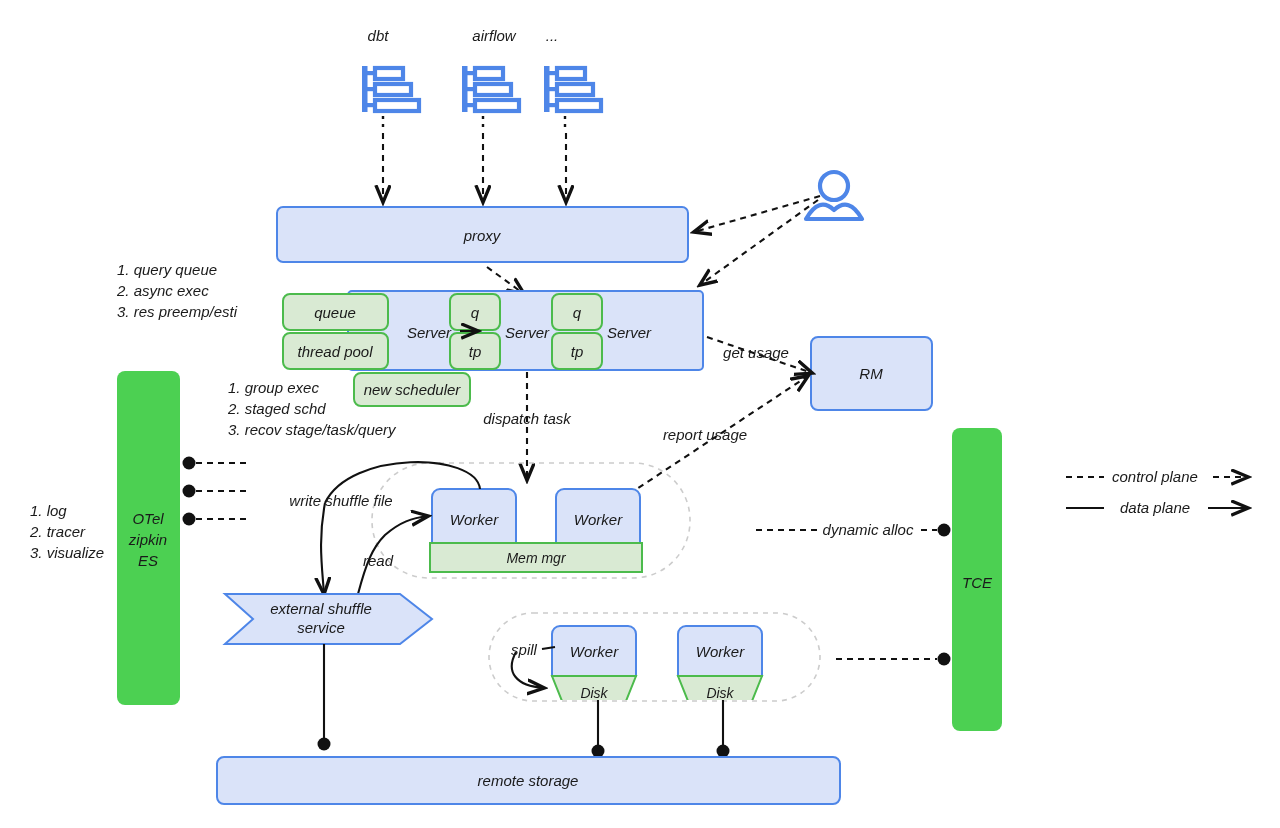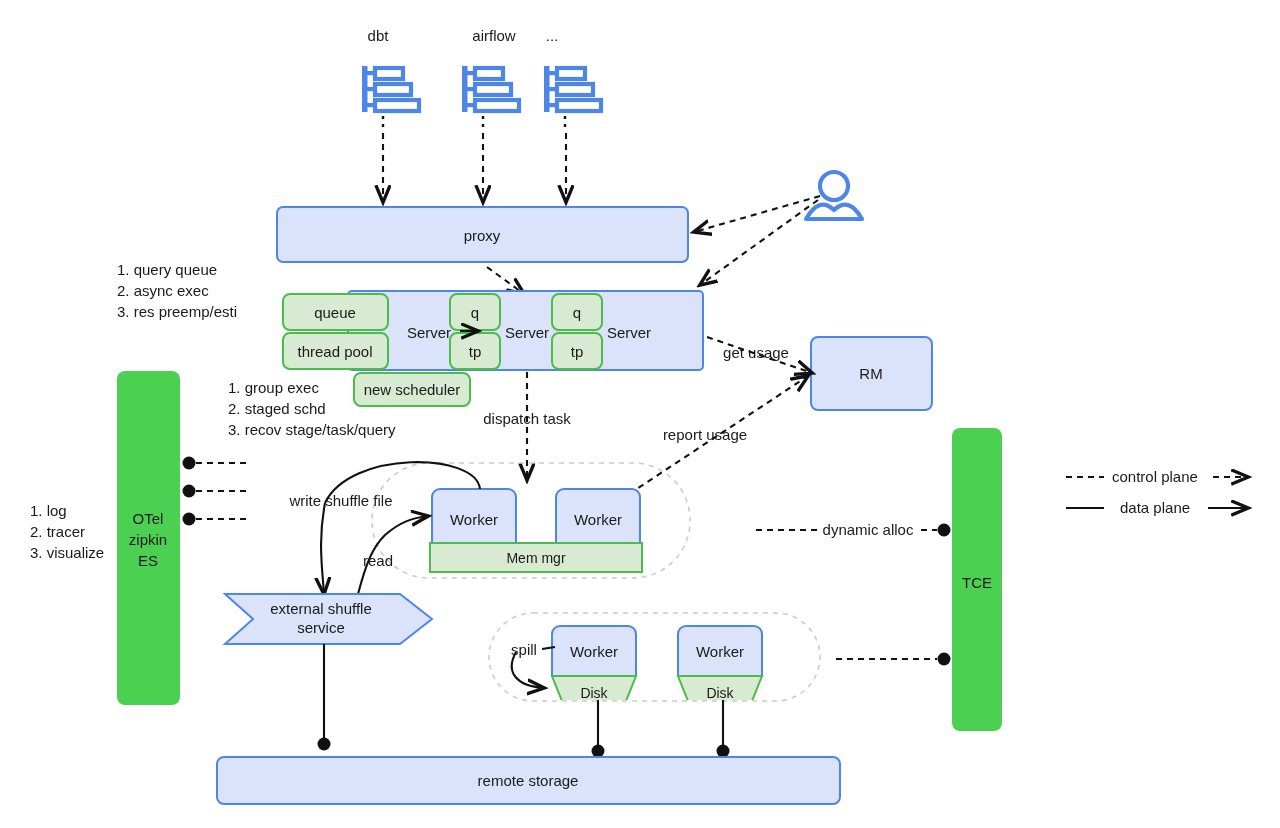--- a/index.html
+++ b/index.html
@@ -1,18 +1,18 @@
 <!DOCTYPE html>
 <html><head>
 <meta charset="utf-8">
 <style>
   html,body{margin:0;padding:0;background:#ffffff;}
   body{width:1280px;height:828px;overflow:hidden;
        font-family:"Liberation Sans","DejaVu Sans",sans-serif;}
-  #stage{position:relative;width:1236px;height:828px;}
+  #stage{position:relative;width:1236px;height:828px;font-style:italic;}
   svg{position:absolute;left:0;top:0;}
   text{font-family:"Liberation Sans","DejaVu Sans",sans-serif;fill:#1a1a1a;}
   .lbl{font-size:15px;}
   .node-txt{font-size:15px;}
   .tiny{font-size:14px;}
   .flow-blue{fill:#dae3f9;stroke:#4e86e8;stroke-width:2;}
   .flow-green{fill:#d9ead3;stroke:#4cbb4c;stroke-width:2;}
   .green-bar{fill:#4cd052;}
   .dash-grp{fill:none;stroke:#cccccc;stroke-width:1.6;stroke-dasharray:5 5;}
   .ctrl{fill:none;stroke:#111;stroke-width:2.1;stroke-dasharray:6 5;}

